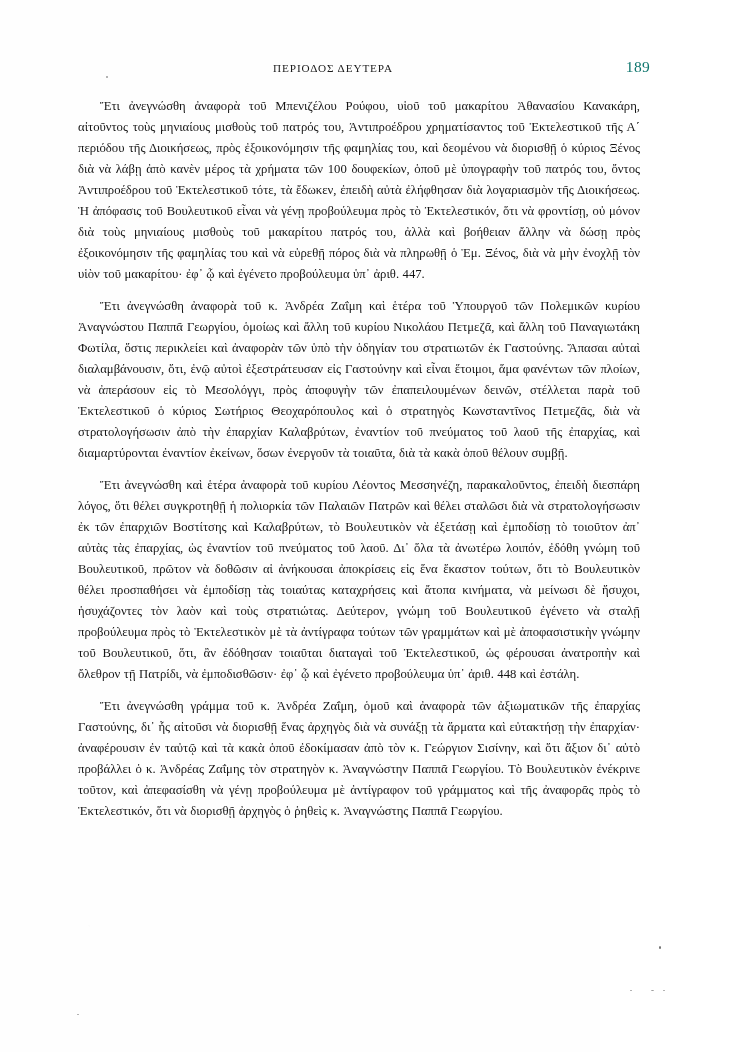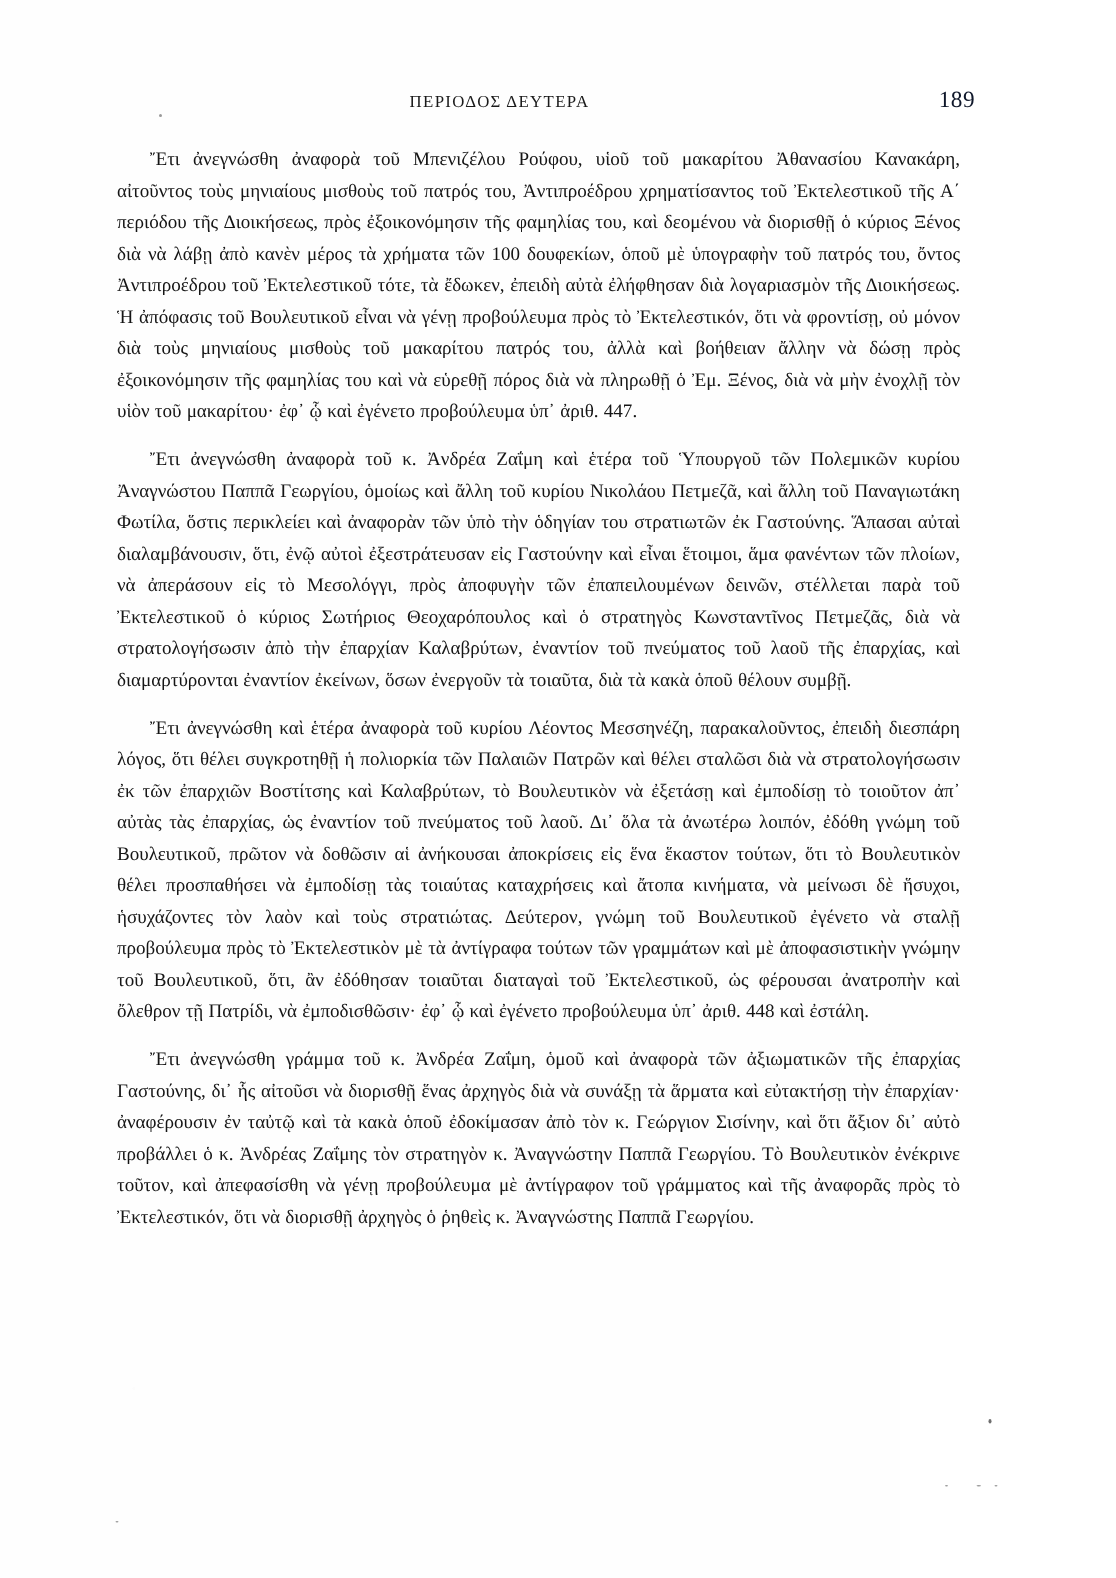--- a/index.html
+++ b/index.html
@@ -43,21 +43,21 @@
     letter-spacing: 0.9px;
     font-variant: normal;
     color: #1a1a1a;
     white-space: nowrap;
   }
   .folio {
     position: absolute;
     right: 0;
     top: -4px;
     font-size: 15.5px;
-    color: #0f172a;
+    color: #0f766e;
     letter-spacing: 0.3px;
   }
 
   
   .body-block {
     position: absolute;
     left: 78px;
     top: 96px;
     width: 562px;
   }

